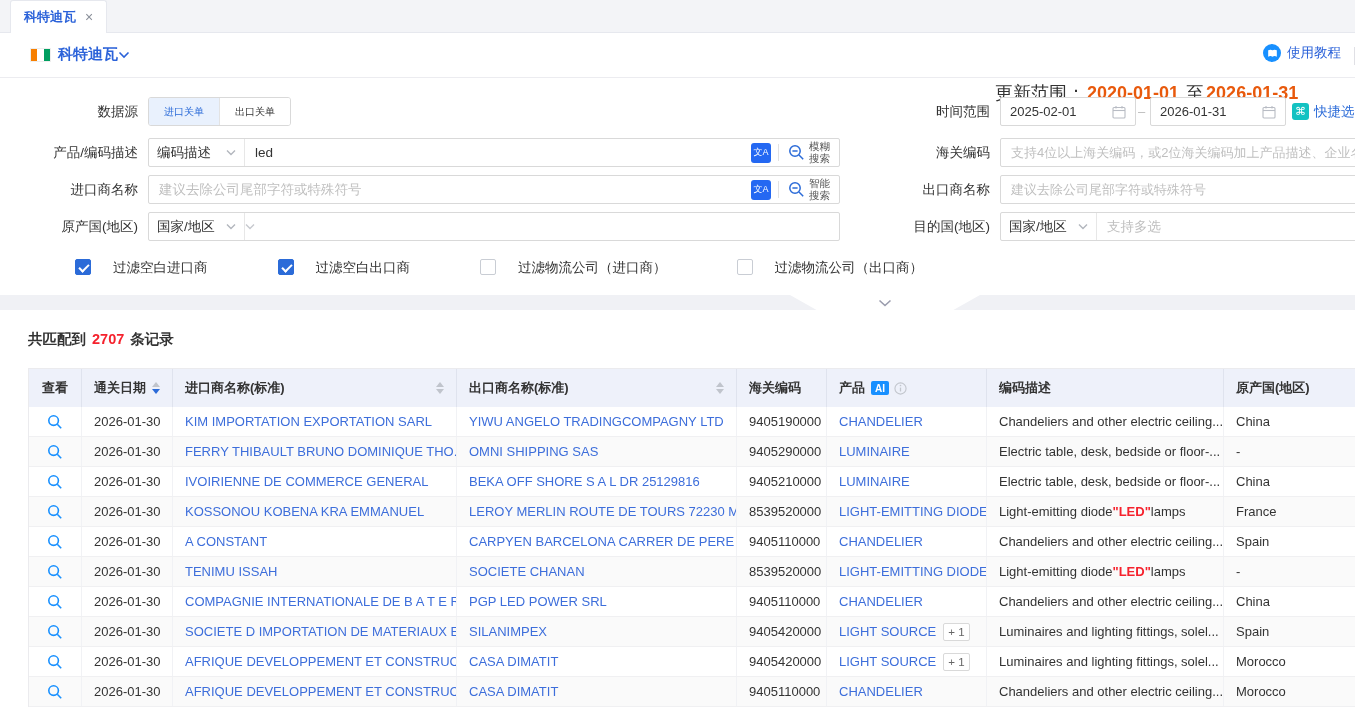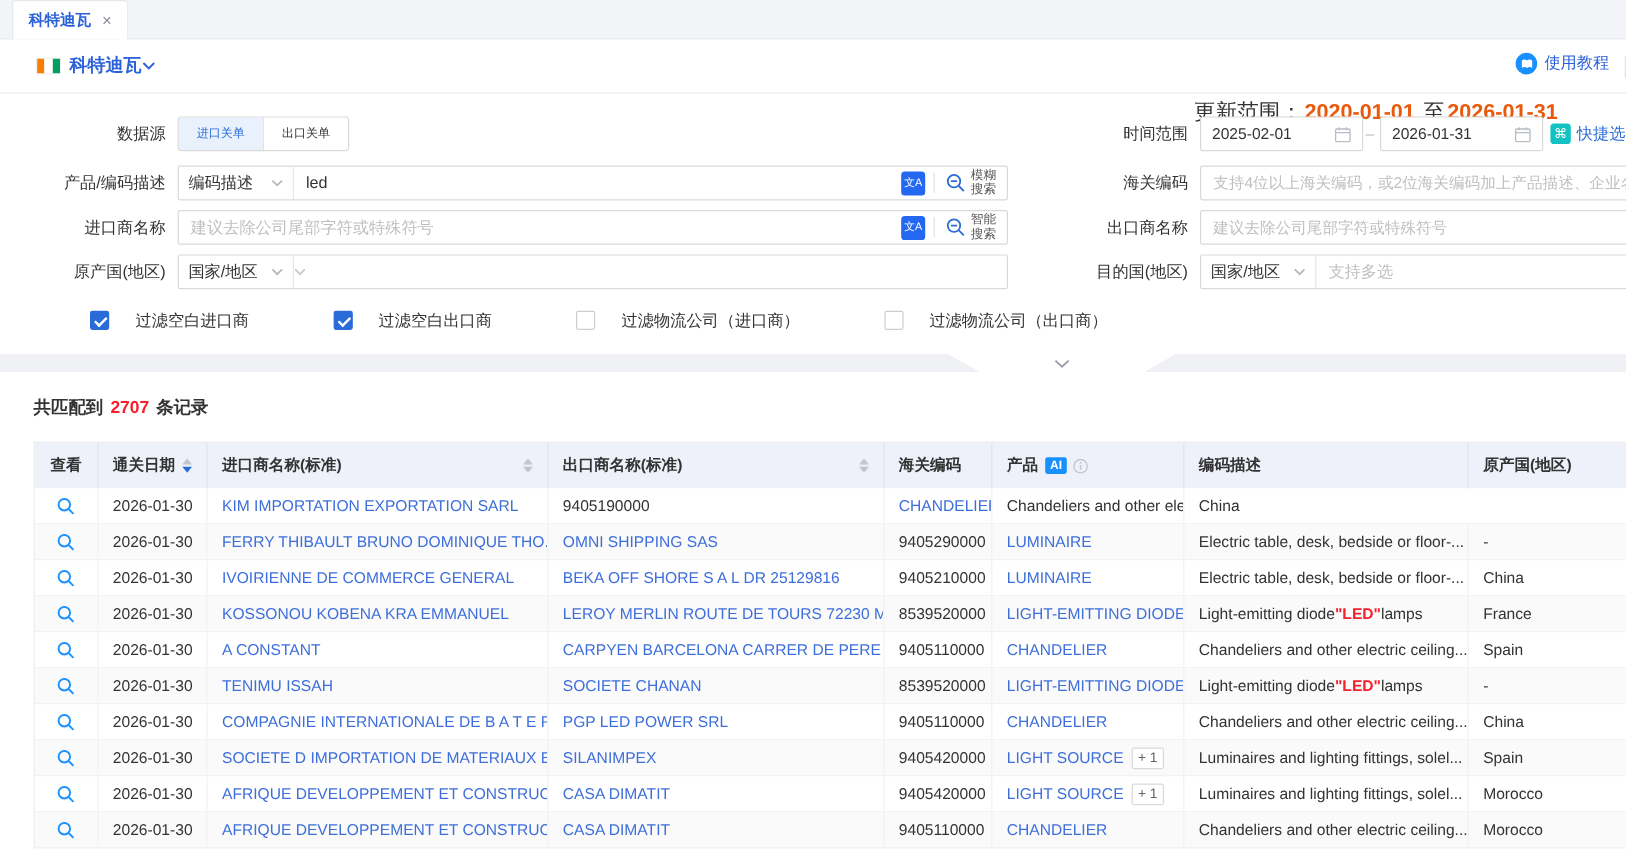--- a/index.html
+++ b/index.html
@@ -320,20 +320,23 @@
         <svg width="16" height="16" viewBox="0 0 16 16">
               <circle cx="6.6" cy="6.6" r="4.8" fill="none" stroke="#1890ff" stroke-width="1.6"></circle>
               <line x1="10.3" y1="10.3" x2="14.2" y2="14.2" stroke="#1890ff" stroke-width="1.6"></line>
             </svg>
       </span>
     </div>
     <div class="td">2026-01-30</div>
     <div class="td">
           <span class="link">KIM IMPORTATION EXPORTATION SARL</span>
         </div>
+    <div class="td">
+          <span class="link">YIWU ANGELO TRADINGCOMPAGNY LTD</span>
+        </div>
     <div class="td">9405190000</div>
     <div class="td">
       <span class="link">CHANDELIER</span>
 
     </div>
     <div class="td">
       <span>Chandeliers and other electric ceiling...</span>
           <span class="led-red"></span>
           <span></span>
     </div>

